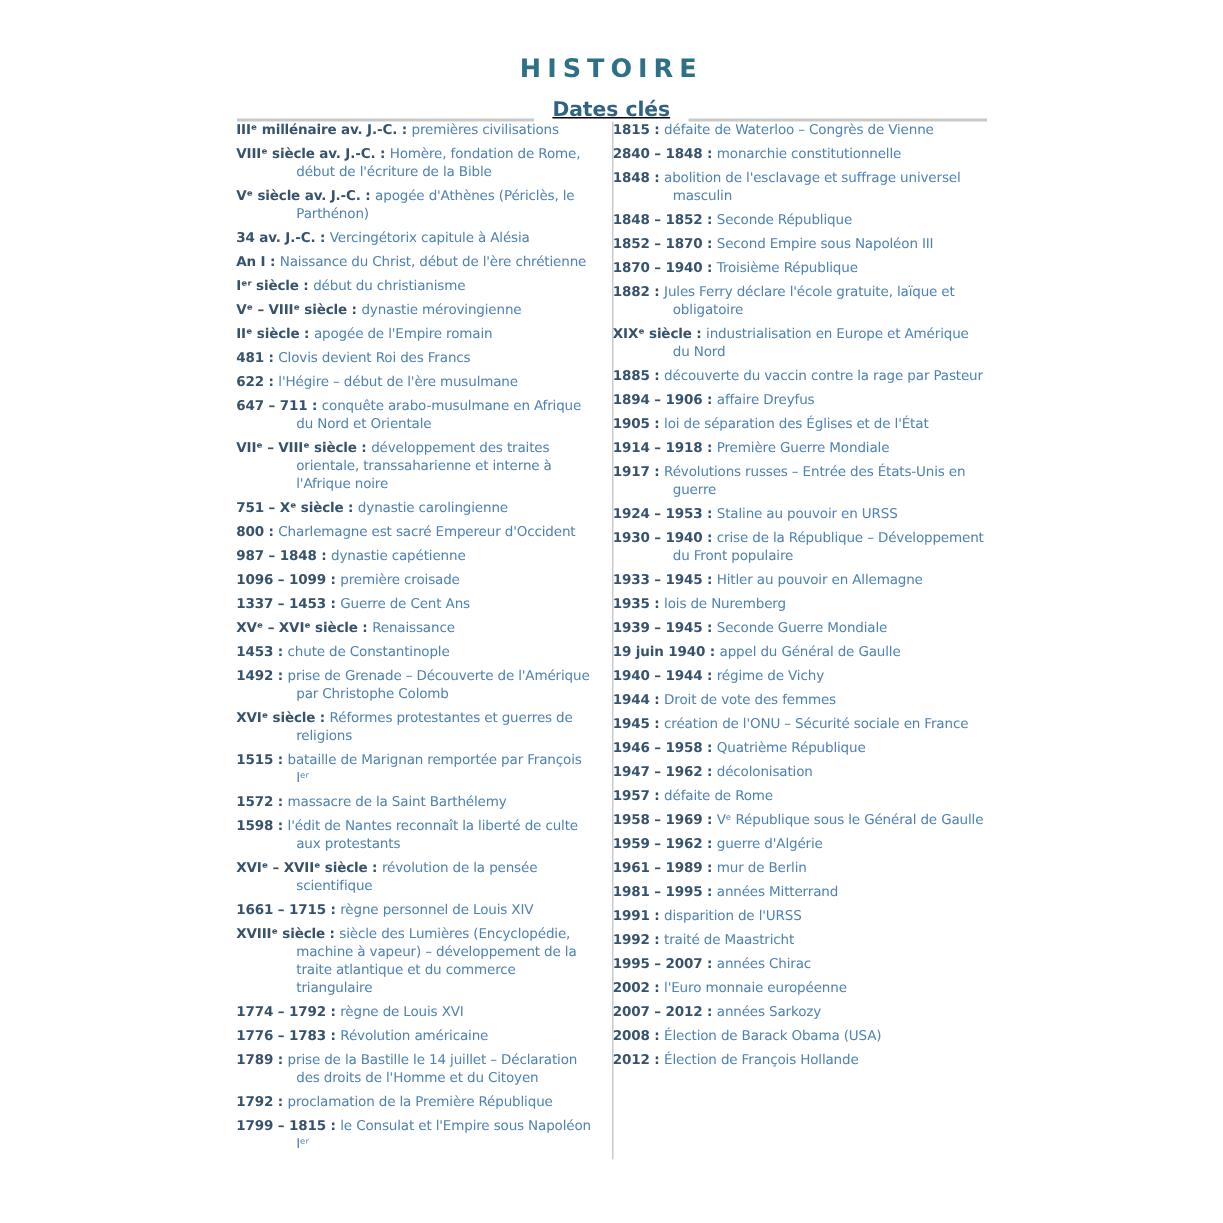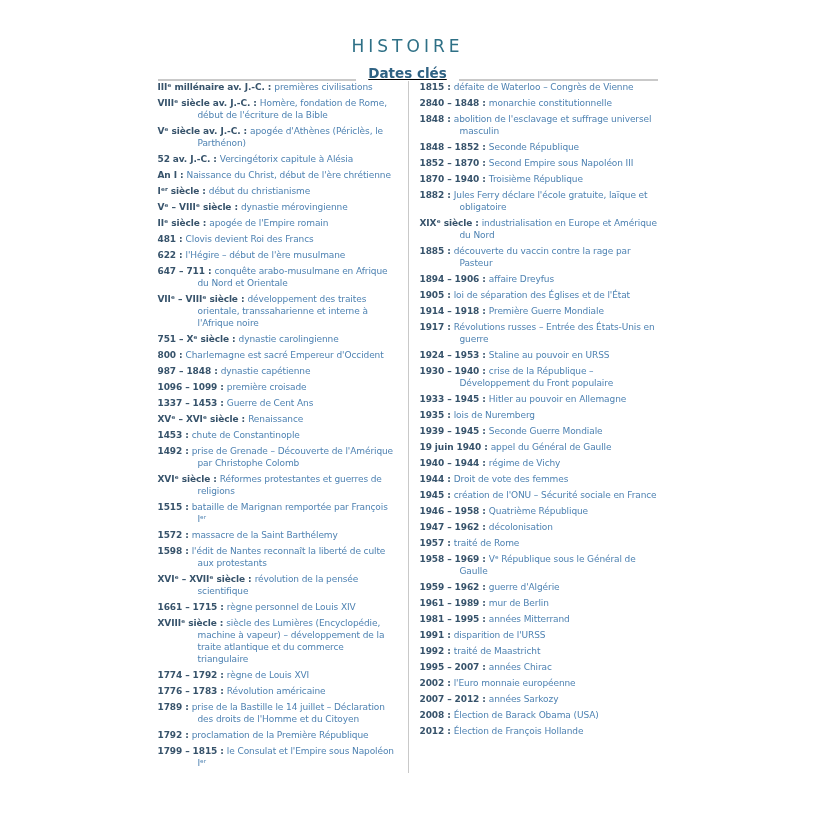--- a/index.html
+++ b/index.html
@@ -10,21 +10,21 @@
     --rule:#c9c9c9;
     --bg:#ffffff;
   }
   *{margin:0;padding:0;box-sizing:border-box;}
   html,body{width:815px;height:815px;background:var(--bg);overflow:hidden;}
   body{font-family:"DejaVu Sans",sans-serif;}
   .page{width:500px;margin:0 auto;padding-top:36px;}
   h1.title{
     text-align:center;
     font-size:17px;
-    font-weight:normal;
+    font-weight:bold;
     letter-spacing:4px;
     color:var(--title);
   }
   .subtitle-row{
     display:flex;
     align-items:flex-end;
     margin-top:9px;
     gap:12px;
     text-decoration:underline;
   }
@@ -42,21 +42,21 @@
     display:grid;
     grid-template-columns:1fr 1fr;
     margin-top:0;
   }
   .col{
     font-size:9px;
     line-height:12px;
     letter-spacing:-0.1px;
   }
   .col-left{padding-right:11px;}
-  .col-right{border-left:1px solid var(--rule);padding-left:11px;}
+  .col-right{border-left:1px solid var(--rule);}
   .entry{
     margin-bottom:4px;
     padding-left:40px;
     text-indent:-40px;
     color:var(--text);
   }
   .entry .date{
     font-weight:bold;
     color:var(--date);
   }
@@ -69,21 +69,21 @@
   <div class="subtitle-row">
     <span class="rule"></span>
     <span class="subtitle">Dates clés</span>
     <span class="rule"></span>
   </div>
   <div class="columns">
     <div class="col col-left" id="col-left">
         <div class="entry"><span class="date">IIIᵉ millénaire av. J.-C. : </span><span class="desc">premières civilisations</span></div>
         <div class="entry"><span class="date">VIIIᵉ siècle av. J.-C. : </span><span class="desc">Homère, fondation de Rome, début de l'écriture de la Bible</span></div>
         <div class="entry"><span class="date">Vᵉ siècle av. J.-C. : </span><span class="desc">apogée d'Athènes (Périclès, le Parthénon)</span></div>
-        <div class="entry"><span class="date">52 av. J.-C. : </span><span class="desc">Vercingétorix capitule à Alésia</span></div>
+        <div class="entry"><span class="date">34 av. J.-C. : </span><span class="desc">Vercingétorix capitule à Alésia</span></div>
         <div class="entry"><span class="date">An I : </span><span class="desc">Naissance du Christ, début de l'ère chrétienne</span></div>
         <div class="entry"><span class="date">Iᵉʳ siècle : </span><span class="desc">début du christianisme</span></div>
         <div class="entry"><span class="date">Vᵉ – VIIIᵉ siècle : </span><span class="desc">dynastie mérovingienne</span></div>
         <div class="entry"><span class="date">IIᵉ siècle : </span><span class="desc">apogée de l'Empire romain</span></div>
         <div class="entry"><span class="date">481 : </span><span class="desc">Clovis devient Roi des Francs</span></div>
         <div class="entry"><span class="date">622 : </span><span class="desc">l'Hégire – début de l'ère musulmane</span></div>
         <div class="entry"><span class="date">647 – 711 : </span><span class="desc">conquête arabo-musulmane en Afrique du Nord et Orientale</span></div>
         <div class="entry"><span class="date">VIIᵉ – VIIIᵉ siècle : </span><span class="desc">développement des traites orientale, transsaharienne et interne à l'Afrique noire</span></div>
         <div class="entry"><span class="date">751 – Xᵉ siècle : </span><span class="desc">dynastie carolingienne</span></div>
         <div class="entry"><span class="date">800 : </span><span class="desc">Charlemagne est sacré Empereur d'Occident</span></div>
@@ -124,21 +124,21 @@
         <div class="entry"><span class="date">1930 – 1940 : </span><span class="desc">crise de la République – Développement du Front populaire</span></div>
         <div class="entry"><span class="date">1933 – 1945 : </span><span class="desc">Hitler au pouvoir en Allemagne</span></div>
         <div class="entry"><span class="date">1935 : </span><span class="desc">lois de Nuremberg</span></div>
         <div class="entry"><span class="date">1939 – 1945 : </span><span class="desc">Seconde Guerre Mondiale</span></div>
         <div class="entry"><span class="date">19 juin 1940 : </span><span class="desc">appel du Général de Gaulle</span></div>
         <div class="entry"><span class="date">1940 – 1944 : </span><span class="desc">régime de Vichy</span></div>
         <div class="entry"><span class="date">1944 : </span><span class="desc">Droit de vote des femmes</span></div>
         <div class="entry"><span class="date">1945 : </span><span class="desc">création de l'ONU – Sécurité sociale en France</span></div>
         <div class="entry"><span class="date">1946 – 1958 : </span><span class="desc">Quatrième République</span></div>
         <div class="entry"><span class="date">1947 – 1962 : </span><span class="desc">décolonisation</span></div>
-        <div class="entry"><span class="date">1957 : </span><span class="desc">traité de Rome</span></div>
+        <div class="entry"><span class="date">1957 : </span><span class="desc">défaite de Rome</span></div>
         <div class="entry"><span class="date">1958 – 1969 : </span><span class="desc">Vᵉ République sous le Général de Gaulle</span></div>
         <div class="entry"><span class="date">1959 – 1962 : </span><span class="desc">guerre d'Algérie</span></div>
         <div class="entry"><span class="date">1961 – 1989 : </span><span class="desc">mur de Berlin</span></div>
         <div class="entry"><span class="date">1981 – 1995 : </span><span class="desc">années Mitterrand</span></div>
         <div class="entry"><span class="date">1991 : </span><span class="desc">disparition de l'URSS</span></div>
         <div class="entry"><span class="date">1992 : </span><span class="desc">traité de Maastricht</span></div>
         <div class="entry"><span class="date">1995 – 2007 : </span><span class="desc">années Chirac</span></div>
         <div class="entry"><span class="date">2002 : </span><span class="desc">l'Euro monnaie européenne</span></div>
         <div class="entry"><span class="date">2007 – 2012 : </span><span class="desc">années Sarkozy</span></div>
         <div class="entry"><span class="date">2008 : </span><span class="desc">Élection de Barack Obama (USA)</span></div>

